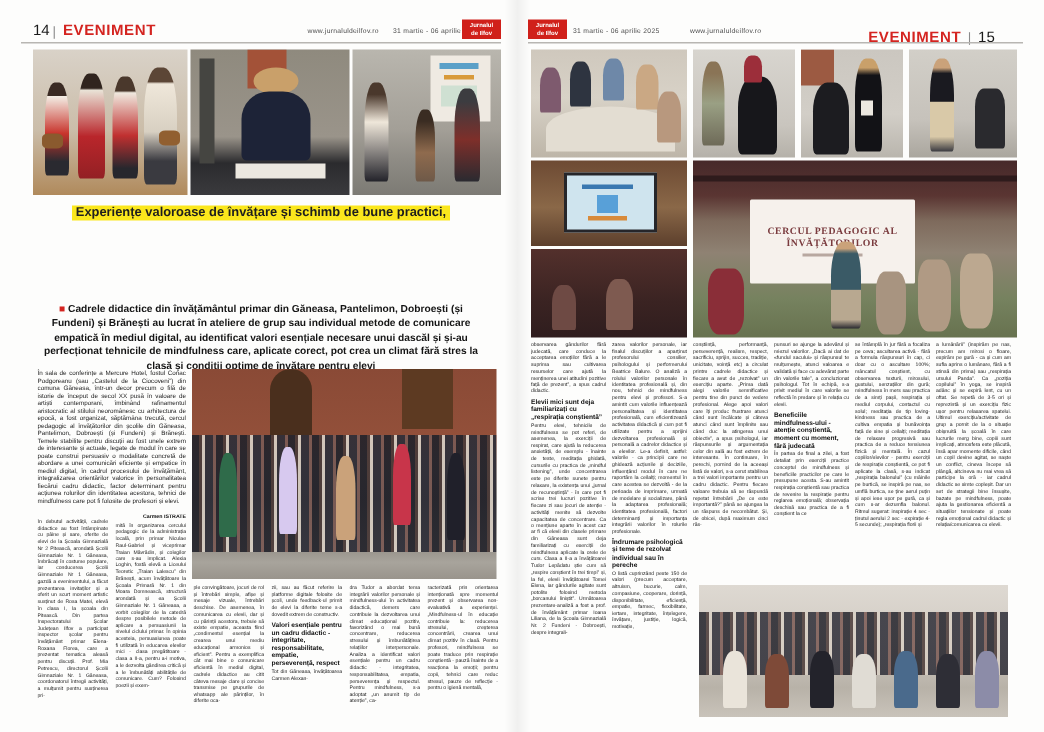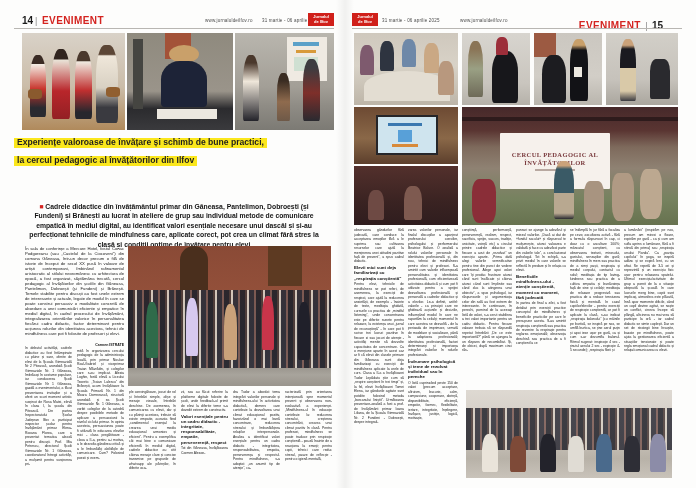--- a/index.html
+++ b/index.html
@@ -1,28 +1,28 @@
 <!DOCTYPE html>
 <html><head>
 <meta charset="utf-8">
 <style>
   html,body{margin:0;padding:0;background:#ffffff;}
   #spread{position:relative;width:696px;height:488px;background:#fdfdfc;overflow:hidden;
           font-family:"Liberation Sans",sans-serif;}
   .abs{position:absolute;}
   .rule{position:absolute;height:1px;background:#b8b6b2;}
-  .hnum{font-size:10px;font-weight:bold;color:#1a1a1a;}
+  .hnum{font-size:10px;font-weight:normal;color:#1a1a1a;}
   .hsec{font-size:10px;font-weight:bold;color:#d42420;letter-spacing:.4px;}
   .hsep{font-size:9px;color:#8a8a8a;}
   .hsmall{font-size:4.5px;color:#4c4c4c;letter-spacing:.2px;}
   .logo{position:absolute;width:26px;height:13px;background:#d0201a;color:#fff;
         display:flex;flex-direction:column;align-items:center;justify-content:center;
         font-size:4px;font-weight:bold;line-height:4.5px;}
   .photo{position:absolute;overflow:hidden;background:#c9c5bd;}
-  .kickwrap{position:absolute;}
+  .kickwrap{position:absolute;text-align:center;}
   .kick{display:inline-block;background:#fbe71c;color:#1e1e1e;font-weight:bold;
         font-size:8.6px;line-height:9.8px;padding:0 3px;}
   .headline{position:absolute;text-align:center;font-weight:800;color:#111;
             font-size:21px;line-height:22.5px;letter-spacing:-.7px;}
   .lead{position:absolute;font-size:6.8px;font-weight:bold;color:#141414;
         line-height:9.4px;text-align:center;}
   .bullet{color:#d42420;}
   .cw{position:absolute;overflow:hidden;}
   .ct{transform:scale(0.5);transform-origin:0 0;font-size:6.8px;line-height:8.9px;
       text-align:justify;color:#202020;}
@@ -90,21 +90,20 @@
       <div class="abs" style="left:9px;top:13px;width:20px;height:3px;background:#d89a3a"></div>
       <div class="abs" style="left:7px;top:20px;width:24px;height:14px;background:#cfe0d2"></div>
     </div>
     <div class="fig" style="left:8px;top:22px;width:16px;height:66px;background:linear-gradient(180deg,#4a382c 12%,#efe7da 40%,#23232a 100%)"></div>
     <div class="fig" style="left:42px;top:40px;width:13px;height:48px;background:linear-gradient(180deg,#3a2c22 16%,#8f6b4e 60%,#6e5948 100%)"></div>
     <div class="fig" style="left:68px;top:26px;width:17px;height:62px;background:linear-gradient(180deg,#3c3c40 14%,#7e2f2a 55%,#2a2a30 100%)"></div>
   </div>
 
   <div class="kickwrap" style="left:14px;top:131px;width:320px">
     <span class="kick">Experiențe valoroase de învățare și schimb de bune practici,</span><br>
-    <span class="kick">la cercul pedagogic al învățătorilor din Ilfov</span>
   </div>
   <div class="headline" style="left:14px;top:152px;width:320px">
   </div>
   <div class="lead" style="left:26px;top:202px;width:296px">
     <span class="bullet">■</span>
     <span>Cadrele didactice din învățământul primar din Găneasa, Pantelimon, Dobroești (și Fundeni) și Brănești au lucrat în ateliere de grup sau individual metode de comunicare empatică în mediul digital, au identificat valori esențiale necesare unui dascăl și și-au perfecționat tehnicile de mindfulness care, aplicate corect, pot crea un climat fără stres la clasă și condiții optime de învățare pentru elevi</span>
   </div>
 
   <div class="cw intro" style="left:25px;top:246px;width:99px;height:96px">
     <div class="ct" style="width:198px">În sala de conferințe a Mercure Hotel, fostul Conac Podgoreanu (sau „Castelul de la Ciocoveni”) din comuna Găneasa, într-un decor precum o filă de istorie de început de secol XX pusă în valoare de artiști contemporani, îmbinând rafinamentul aristocratic al stilului neoromânesc cu arhitectura de epocă, a fost organizat, săptămâna trecută, cercul pedagogic al învățătorilor din școlile din Găneasa, Pantelimon, Dobroești (și Fundeni) și Brănești. Temele stabilite pentru discuții au fost unele extrem de interesante și actuale, legate de modul în care se poate construi persuasiv o modalitate concretă de abordare a unei comunicări eficiente și empatice în mediul digital, în cadrul procesului de învățământ, integralizarea orientărilor valorice în personalitatea fiecărui cadru didactic, factor determinant pentru acțiunea rolurilor din identitatea acestora, tehnici de mindfulness care pot fi folosite de profesori și elevi.</div>

